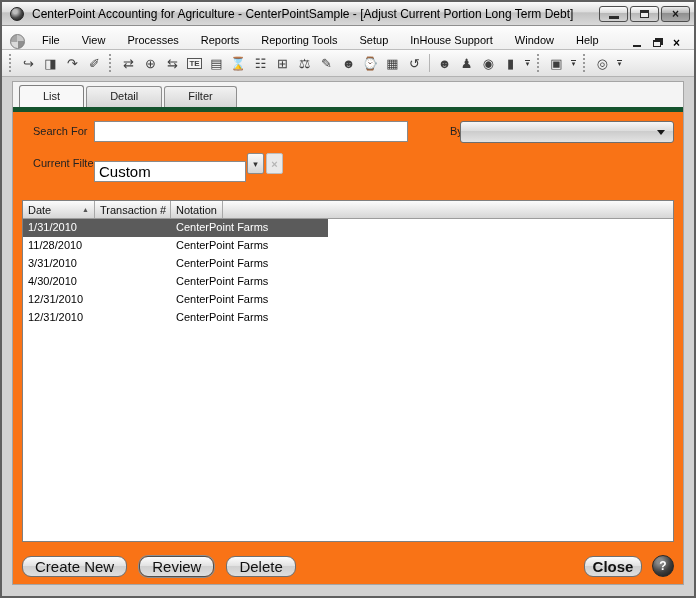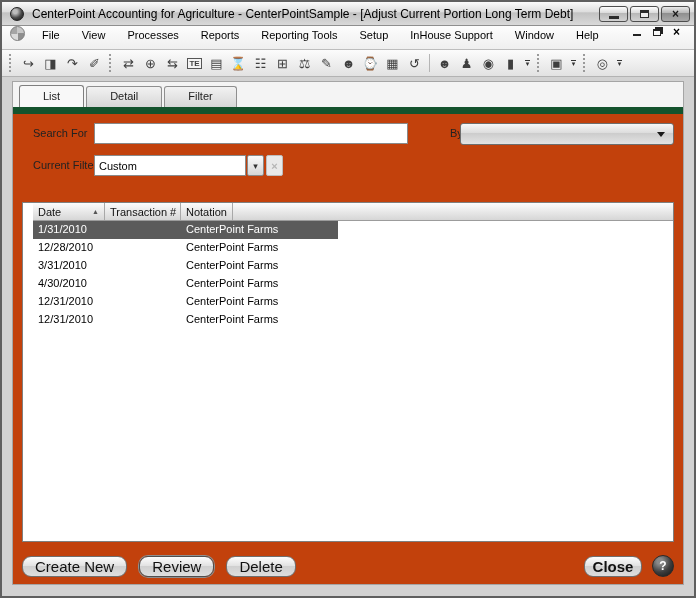--- a/index.html
+++ b/index.html
@@ -29,21 +29,21 @@
     width:29px;height:16px;border:1px solid #4e4e4e;border-radius:3px;
     background:linear-gradient(#fdfdfd,#d8d8d8 45%,#b8b8b8 46%,#d2d2d2);
     display:flex;align-items:center;justify-content:center;position:relative;
   }
   .winbtn.close{background:linear-gradient(#e9e9e9,#b3b3b3 45%,#8f8f8f 46%,#a9a9a9);}
   .glyph-min{width:10px;height:3px;background:#2c2c2c;margin-top:7px;}
   .glyph-restore{width:9px;height:8px;border:1px solid #2c2c2c;border-top-width:3px;background:#eee;}
   .glyph-close{font-weight:bold;font-size:12px;color:#1a1a1a;line-height:1;}
   
   .menubar{
-    height:24px;display:flex;align-items:flex-start;
+    height:24px;display:flex;align-items:flex-end;
     background:linear-gradient(#fdfdfd,#efefef);
     border-bottom:1px solid #bdbdbd;padding:0 8px;
   }
   .mdi-icon{
     width:15px;height:15px;border-radius:50%;
     background:conic-gradient(#c7c7c7 0 90deg,#8f8f8f 0 180deg,#dadada 0 270deg,#a5a5a5 0);
     border:1px solid #7d7d7d;flex:0 0 auto;margin-right:6px;
   }
   .menu-item{padding:3px 11px;cursor:default;}
   .menu-spacer{flex:1 1 auto;}
@@ -83,21 +83,21 @@
     border-radius:3px 3px 0 0;
     background:linear-gradient(#f2f2f2,#d7d7d7);
     color:#222;cursor:default;
   }
   .tab.active{
     background:#f8f8f8;height:22px;margin-top:-1px;padding-top:4px;
     border-color:#7f7f7f;position:relative;z-index:3;
   }
   .tabpanel{
     position:absolute;left:0;right:0;top:25px;bottom:0;
-    border-top:7px solid #14532d;background:#c2410c;
+    border-top:5px solid #14532d;background:#f97316;
   }
   
   .row-search{position:absolute;left:0;top:9px;width:100%;height:22px;}
   .lbl{position:absolute;color:#222;}
   .lbl-search{left:20px;top:4px;}
   .search-input{
     position:absolute;left:81px;top:0;width:314px;height:21px;
     border:1px solid #898989;background:#fff;padding:2px 4px;
     font-family:"Liberation Sans",sans-serif;font-size:11px;
   }
@@ -105,40 +105,40 @@
   .by-combo{
     position:absolute;left:447px;top:0;width:214px;height:22px;
     border:1px solid #6e6e6e;border-radius:3px;
     background:linear-gradient(#f7f7f7,#dcdcdc 45%,#cccccc 46%,#e3e3e3);
     display:flex;align-items:center;justify-content:flex-end;padding-right:8px;
   }
   .tri-down{width:0;height:0;border-left:4px solid transparent;border-right:4px solid transparent;border-top:5px solid #1a1a1a;}
   .row-filter{position:absolute;left:0;top:41px;width:100%;height:22px;}
   .lbl-filter{left:20px;top:4px;}
   .filter-field{
-    position:absolute;left:81px;top:0;width:152px;height:21px;
+    position:absolute;left:81px;top:8px;width:152px;height:21px;
     border:1px solid #8a8a8a;background:#fff;padding:2px 4px;
-    font-family:"Liberation Sans",sans-serif;font-size:11px;
+    font-family:"Liberation Sans",sans-serif;font-size:15px;
   }
   .filter-drop{
     position:absolute;left:234px;top:0;width:17px;height:21px;
     border:1px solid #8a8a8a;border-radius:2px;
     background:linear-gradient(#fafafa,#d6d6d6);
     display:flex;align-items:center;justify-content:center;font-size:9px;color:#333;
   }
   .filter-clear{
     position:absolute;left:253px;top:0;width:17px;height:21px;
     border:1px solid #bdbdbd;border-radius:2px;background:#e9e9e9;
     display:flex;align-items:center;justify-content:center;
     color:#b5b5b5;font-weight:bold;font-size:11px;
   }
   
   .grid{
     position:absolute;left:9px;right:9px;top:88px;bottom:42px;
-    border:1px solid #7f7f7f;background:#fff;overflow:hidden;padding-left:10px;
+    border:1px solid #7f7f7f;background:#fff;overflow:hidden;
   }
   .ghead{display:flex;height:18px;background:linear-gradient(#fcfcfc,#d6d6d6);border-bottom:1px solid #9c9c9c;}
   .hcell{
     padding:2px 5px;border-right:1px solid #a8a8a8;color:#111;
     display:flex;align-items:center;white-space:nowrap;overflow:hidden;
   }
   .hc0{width:72px;justify-content:space-between;}
   .hc1{width:76px;}
   .hc2{width:105px;}
   .hc3{width:52px;}
@@ -296,21 +296,21 @@
           <div class="hcell hc3">Notation</div>
           <div class="hcell hfill"></div>
         </div>
         <div class="grow selected">
           <div class="gcell gc0">1/31/2010</div>
           <div class="gcell gc1"></div>
           <div class="gcell gc2">CenterPoint Farms</div>
           <div class="gcell gc3"></div>
         </div>
         <div class="grow">
-          <div class="gcell gc0">12/28/2010</div>
+          <div class="gcell gc0">11/28/2010</div>
           <div class="gcell gc1"></div>
           <div class="gcell gc2">CenterPoint Farms</div>
           <div class="gcell gc3"></div>
         </div>
         <div class="grow">
           <div class="gcell gc0">3/31/2010</div>
           <div class="gcell gc1"></div>
           <div class="gcell gc2">CenterPoint Farms</div>
           <div class="gcell gc3"></div>
         </div>

